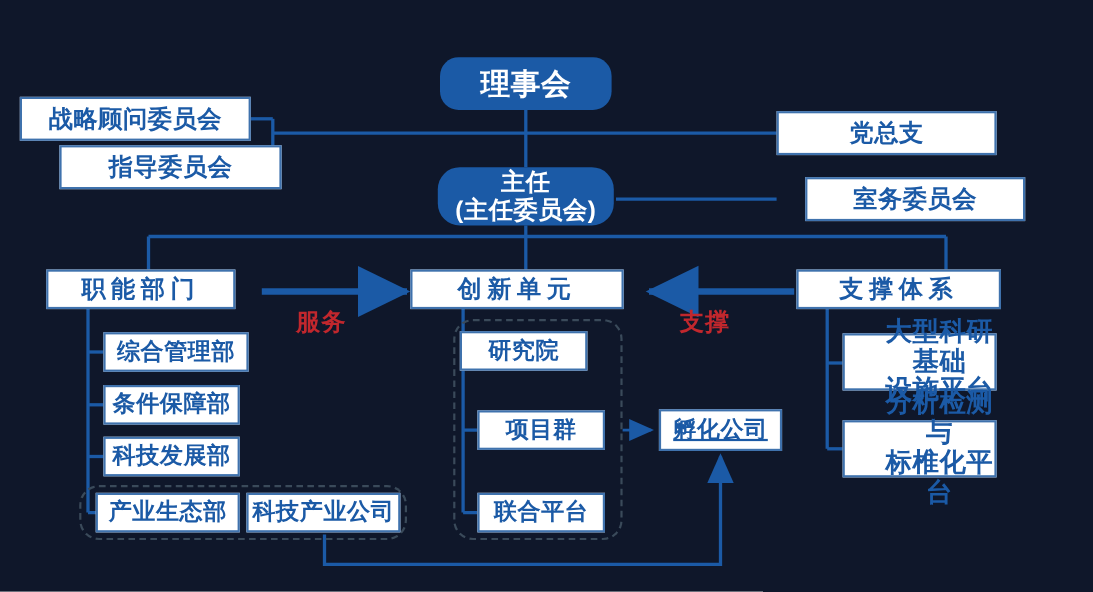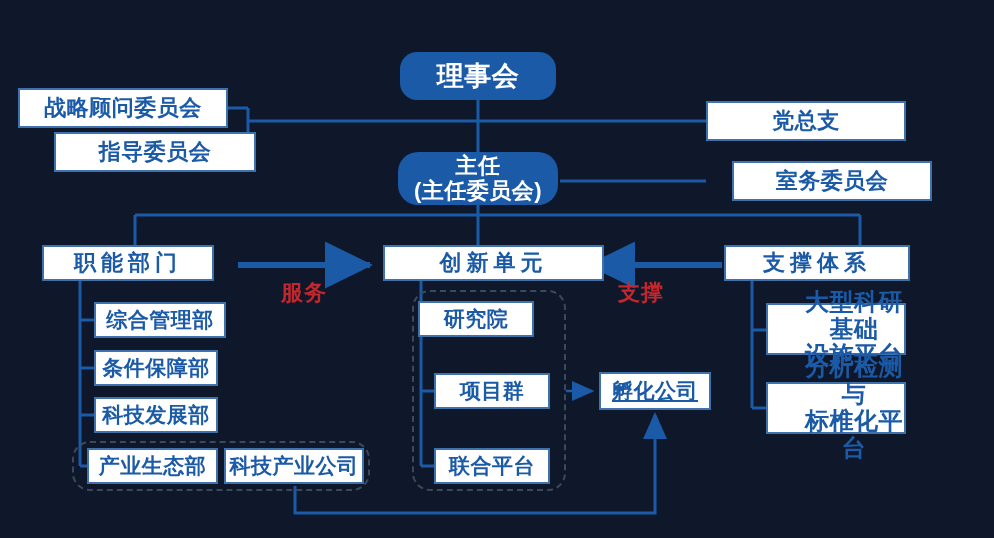--- a/index.html
+++ b/index.html
@@ -159,25 +159,25 @@
 
   <div class="node box-leaf fs25" style="left:706px; top:101px; width:200px; height:40px;">党总支</div>
 
   <div class="node box-leaf fs25" style="left:706px; top:161px; width:200px; height:40px;margin-left:26px;">室务委员会</div>
 
   <div class="node pill tall fs25" style="left:398px; top:152px; width:160px; height:53px;">主任
 (主任委员会)</div>
 
   <div class="node box-major fs25 wide" style="left:42px; top:245px; width:172px; height:36px;">职能部门</div>
 
-  <div class="node box-major fs25 wide" style="left:383px; top:245px; width:221px; height:36px;">创新单元</div>
+  <div class="node box-major fs25 wide" style="left:373px; top:245px; width:194px; height:36px;">创新单元</div>
 
   <div class="node box-major fs25 wide" style="left:724px; top:245px; width:186px; height:36px;">支撑体系</div>
 
-  <div class="annot fs25" style="left:269px; top:278px;margin-left:12px;">服务</div>
+  <div class="annot fs25" style="left:269px; top:278px;">服务</div>
 
   <div class="annot fs25" style="left:618px; top:278px;">支撑</div>
 
   <div class="node box-leaf fs22" style="left:94px; top:302px; width:132px; height:36px;">综合管理部</div>
 
   <div class="node box-leaf fs22" style="left:94px; top:350px; width:124px; height:36px;">条件保障部</div>
 
   <div class="node box-leaf fs22" style="left:94px; top:397px; width:124px; height:36px;">科技发展部</div>
 
   <div class="node box-leaf fs22" style="left:87px; top:448px; width:131px; height:36px;">产业生态部</div>

